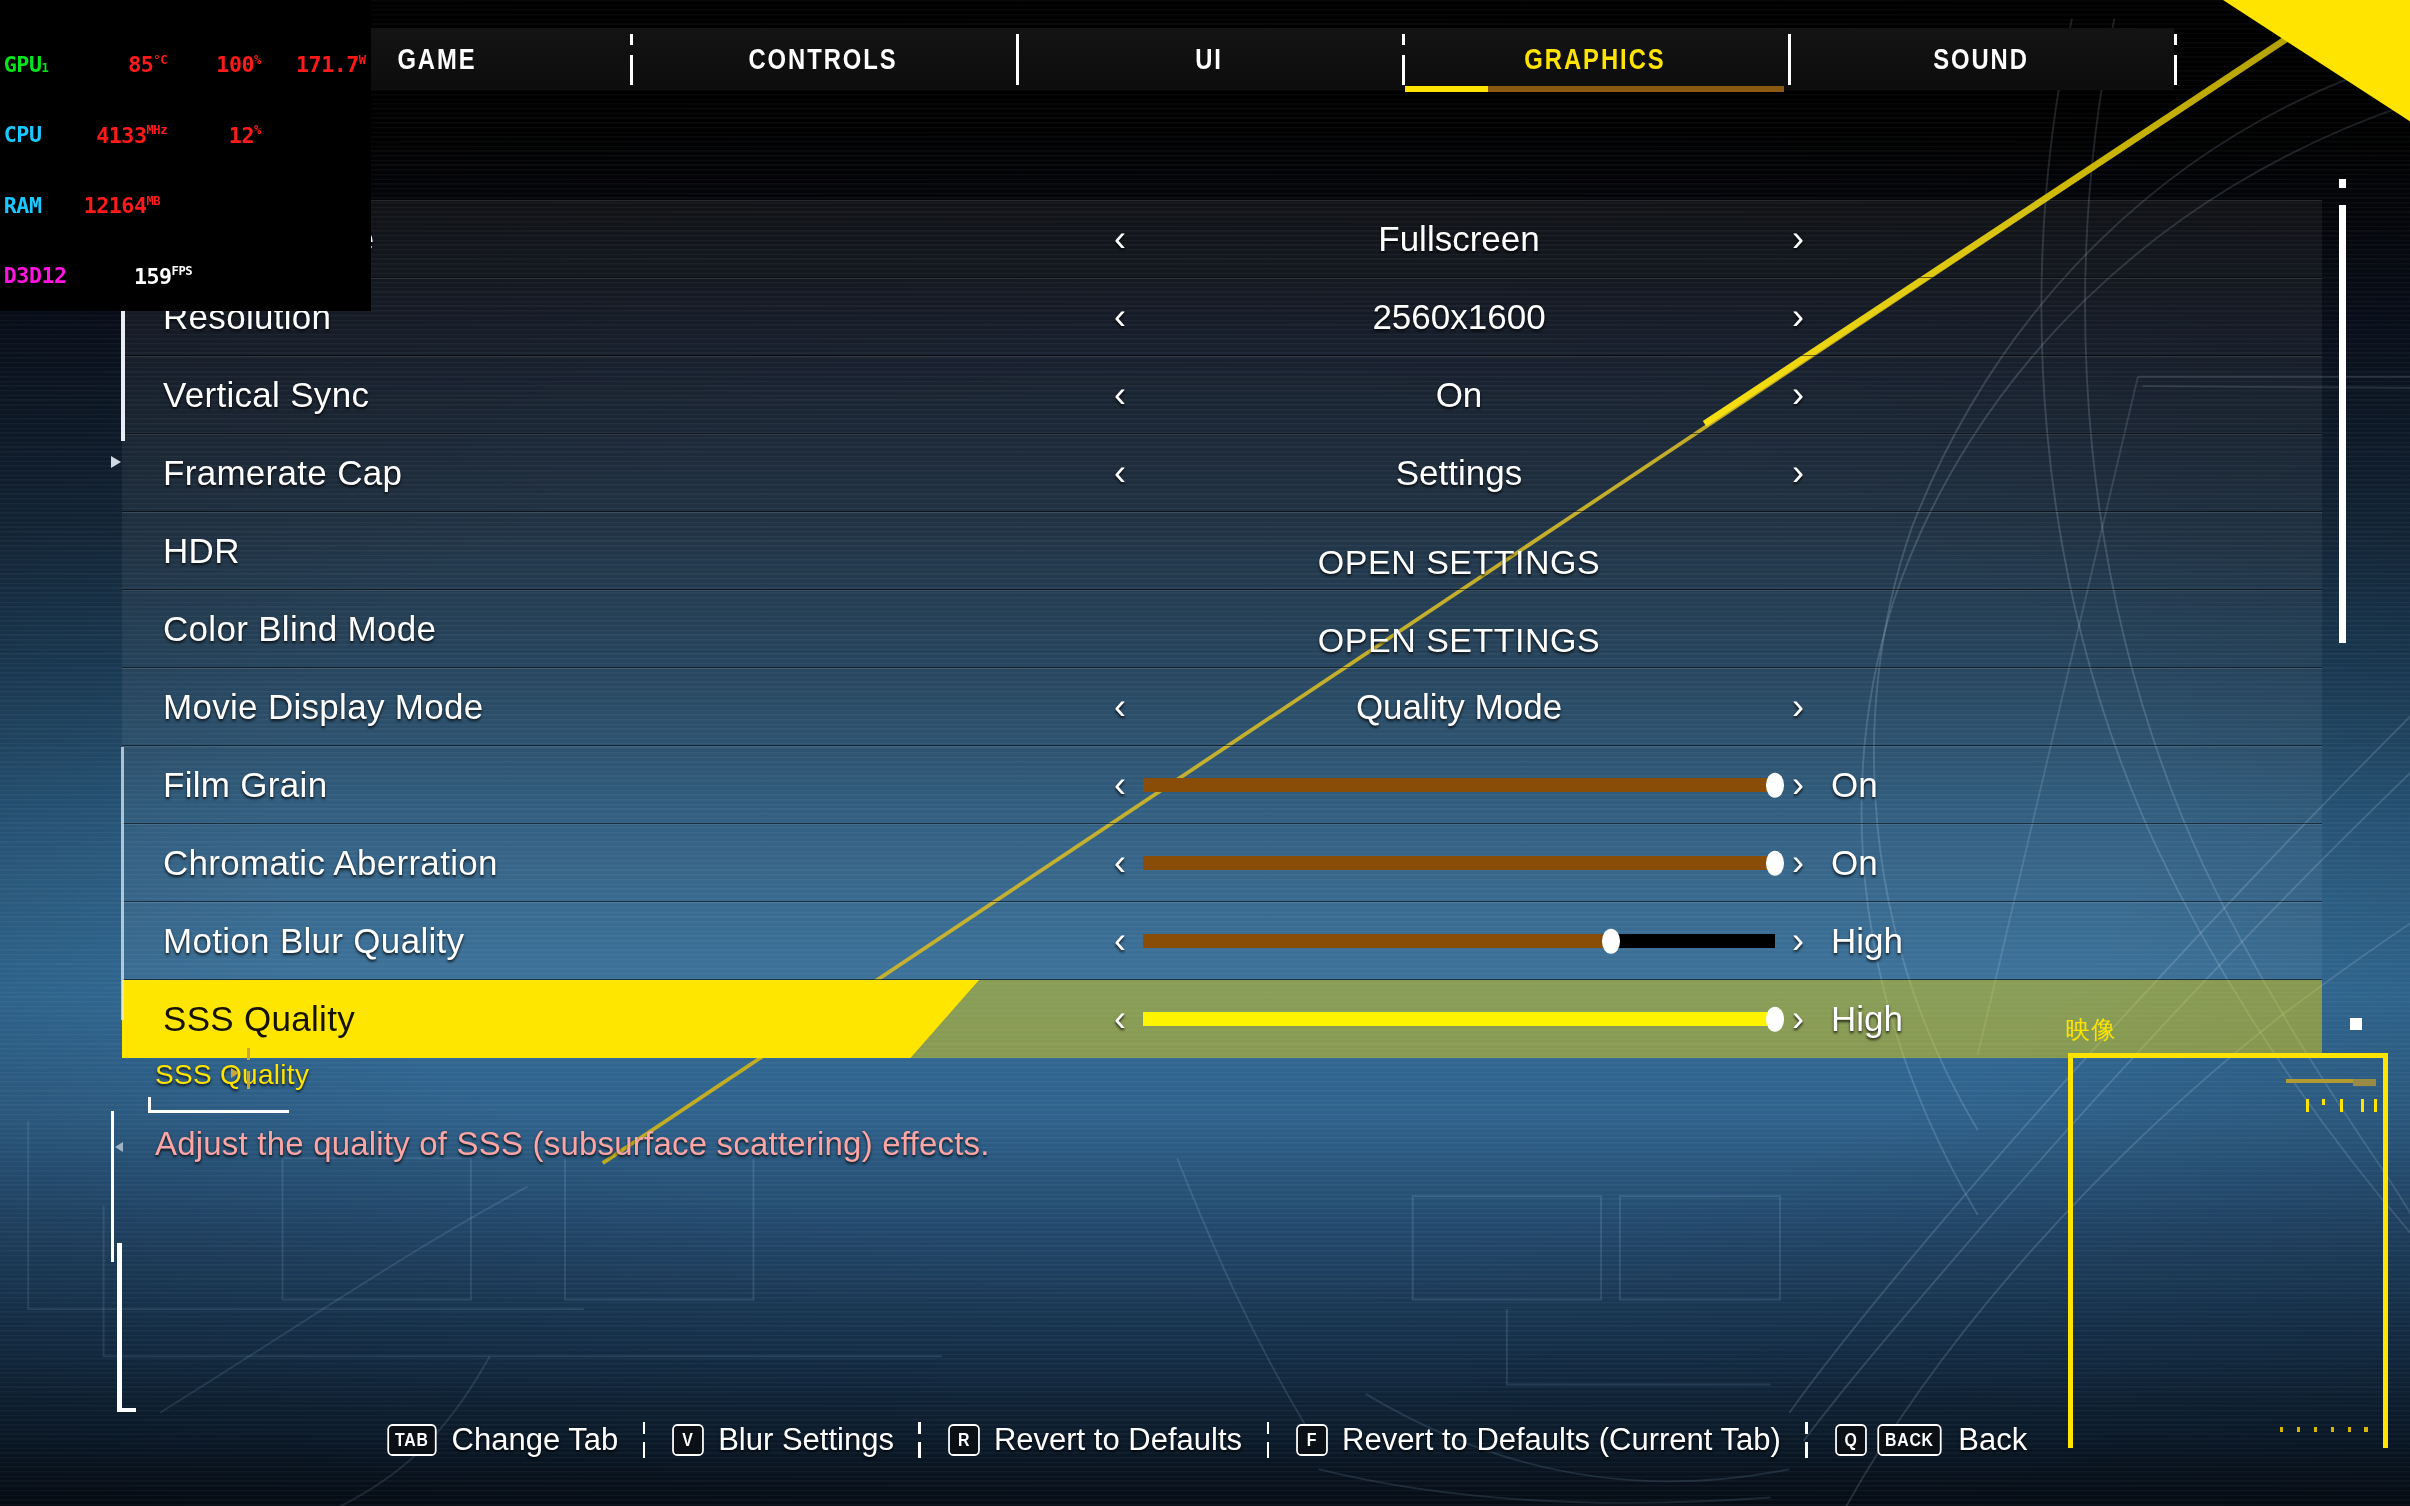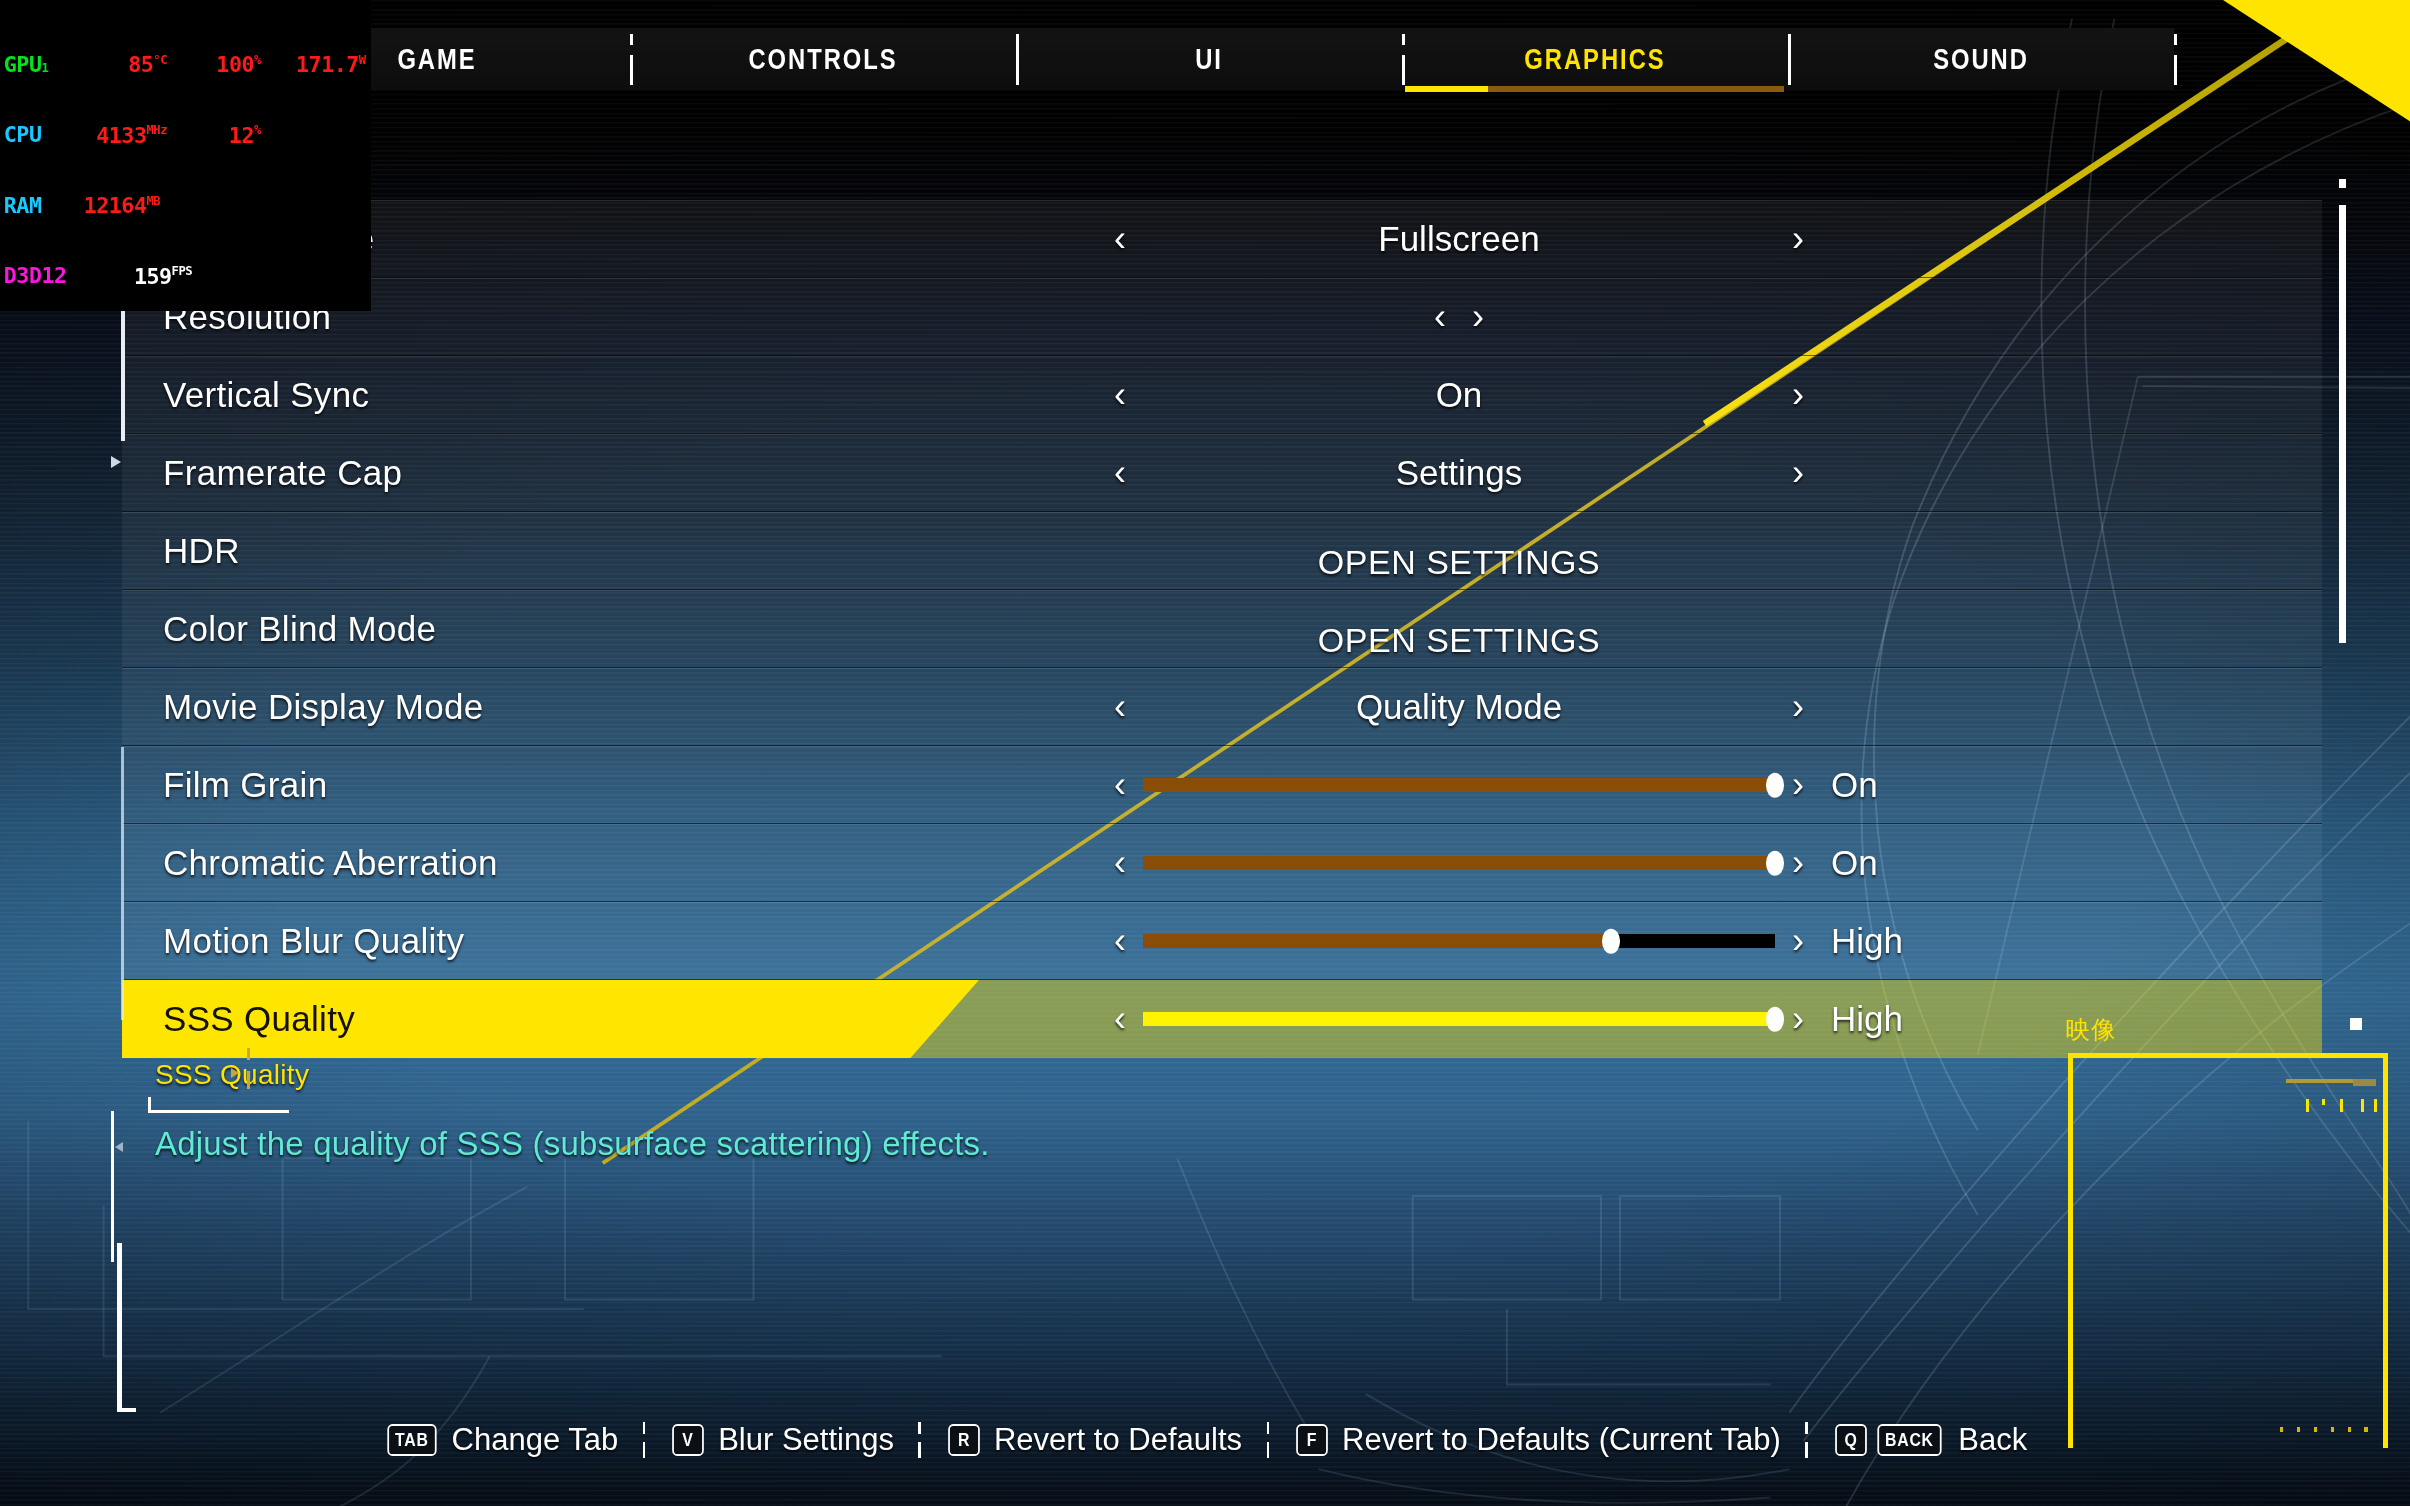--- a/index.html
+++ b/index.html
@@ -205,21 +205,21 @@
     text-shadow:0 1.9px 2.8px rgba(0,0,0,0.8);
   }
   #desc .dline{
     position:absolute; left:26px; top:51px; width:141px; height:2.8px; background:#fff;
   }
   #desc .dline2{
     position:absolute; left:26px; top:38px; width:2.8px; height:16px; background:#fff;
   }
   #desc .dbody{
     margin-left:33px; margin-top:34px;
-    color:#5eead4; font-size:33px; letter-spacing:0.2px;
+    color:#fca5a5; font-size:33px; letter-spacing:0.2px;
     text-shadow:0 1.9px 2.8px rgba(0,0,0,0.8);
   }
   #desc .dcaret{
     position:absolute; left:109px; top:8.5px; width:0; height:0;
     border-left:8.5px solid #c9a63a; border-top:5.6px solid transparent; border-bottom:5.6px solid transparent;
   }
   #desc .ddash{
     position:absolute; left:125px; top:-11.3px; width:2.8px; height:41px;
     background:linear-gradient(180deg,#c9a63a 0 30%, transparent 30% 55%, #c9a63a 55% 100%);
   }
@@ -372,20 +372,21 @@
         <div class="arrow">‹</div>
         <div class="valtext">Fullscreen</div>
         <div class="arrow">›</div>
       </div>
     </div>
     <div class="row">
       <div class="plate"></div>
       <div class="label">Resolution</div>
       <div class="ctl">
         <div class="arrow">‹</div>
+        <div class="valtext">2560x1600</div>
         <div class="arrow">›</div>
       </div>
     </div>
     <div class="row">
       <div class="plate"></div>
       <div class="label">Vertical Sync</div>
       <div class="ctl">
         <div class="arrow">‹</div>
         <div class="valtext">On</div>
         <div class="arrow">›</div>

